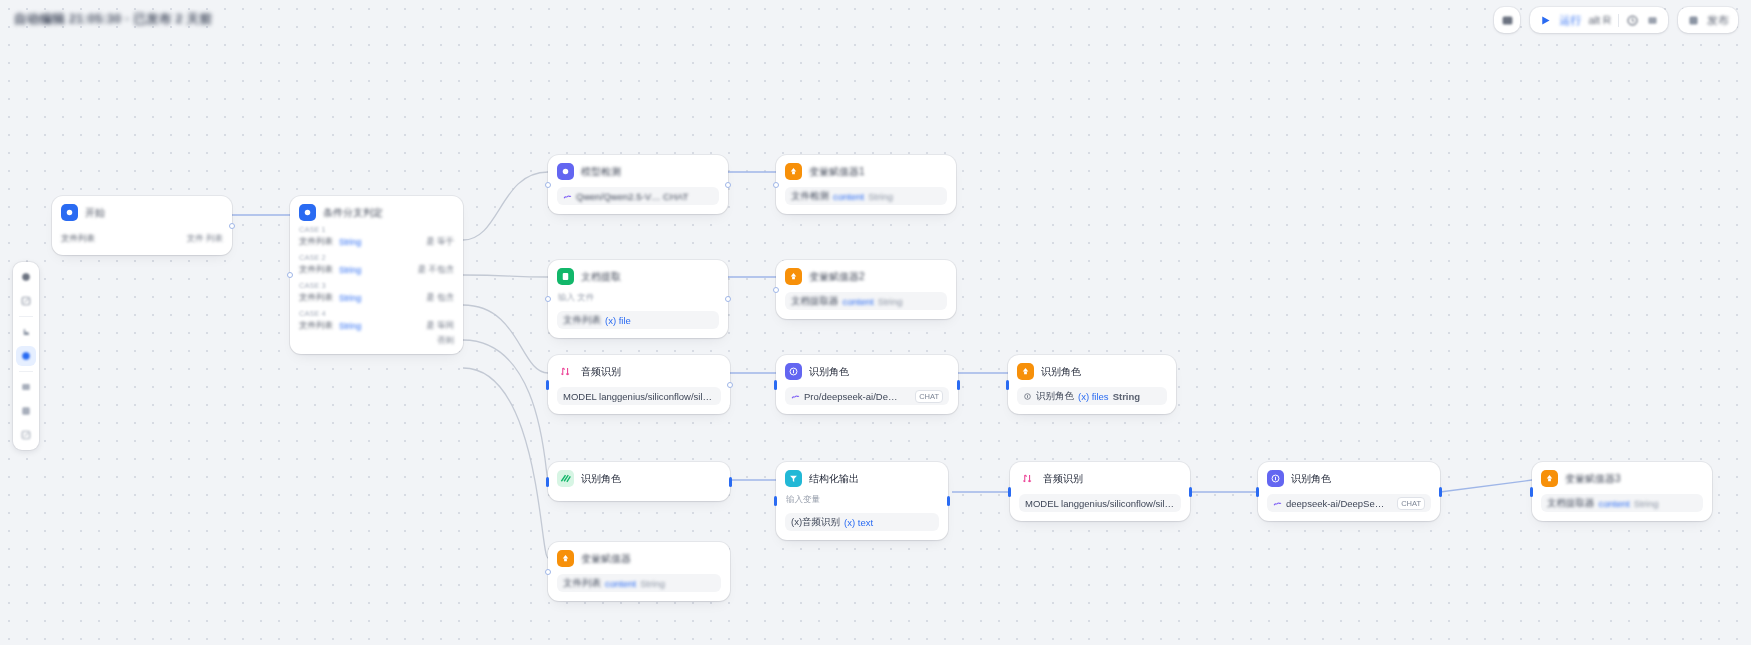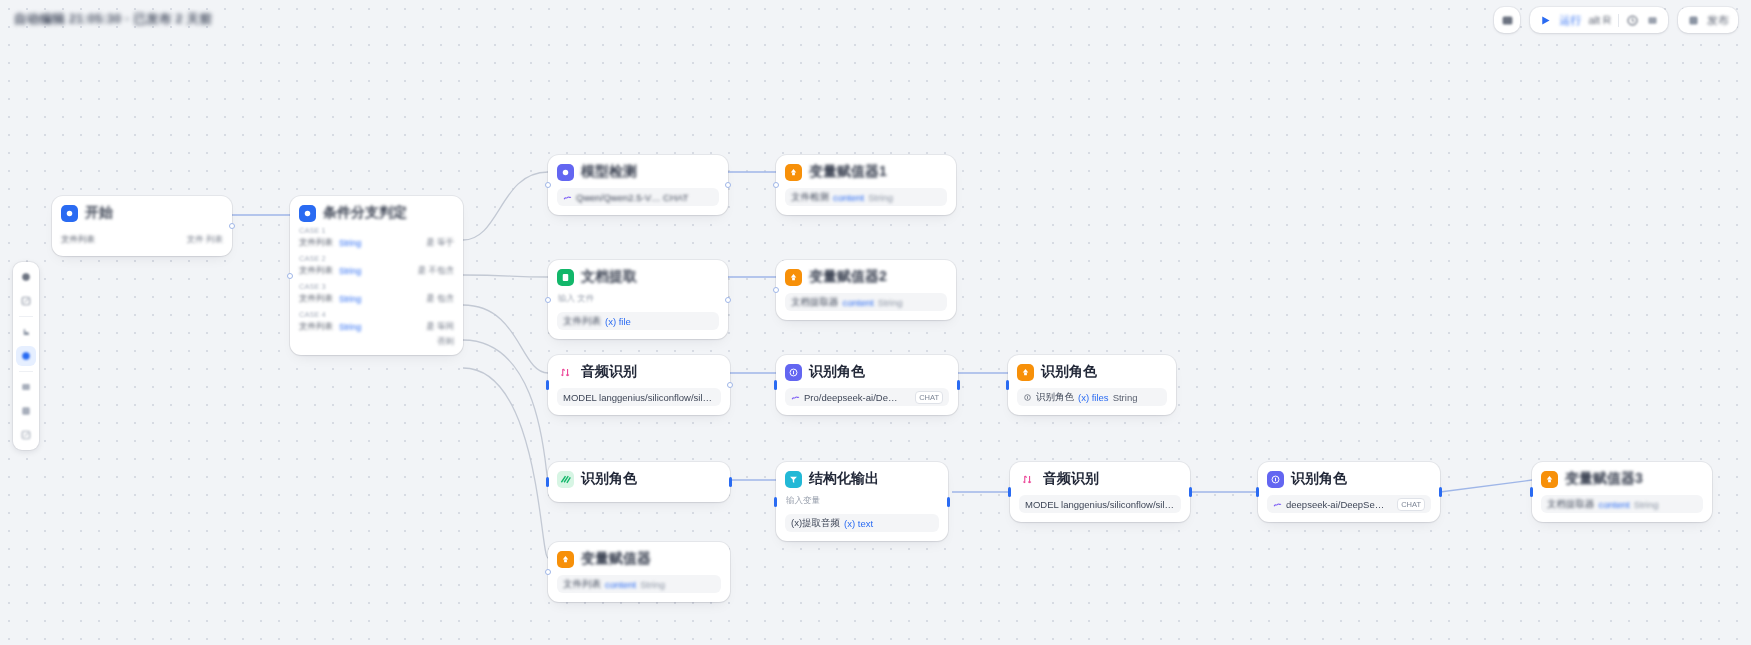--- a/index.html
+++ b/index.html
@@ -65,37 +65,37 @@
     box-shadow: 0 1px 2px rgba(16,24,40,.06), 0 0 0 1px rgba(16,24,40,.06), 0 6px 14px -6px rgba(16,24,40,.10);
     z-index: 20;
     padding: 8px 9px 9px 9px;
   }
   .n-head { display: flex; align-items: center; gap: 7px; }
   .n-icon {
     width: 17px; height: 17px; border-radius: 5px; flex: 0 0 auto;
     display: flex; align-items: center; justify-content: center;
   }
   .n-icon svg { width: 11px; height: 11px; }
-  .n-title { font-size: 14px; font-weight: 700; color: #222838; white-space: nowrap; }
+  .n-title { font-size: 10px; font-weight: 400; color: #222838; white-space: nowrap; }
   .n-title.blurred { filter: blur(1.7px); color: #3b4252; }
 
   .n-sub { font-size: 8.5px; color: #9aa1ae; margin: 7px 0 3px 1px; }
   .n-sub.blurred { filter: blur(1.3px); }
 
   .chip {
     margin-top: 7px;
     background: #f4f5f7; border-radius: 6px;
     height: 18px; display: flex; align-items: center; gap: 4px;
     padding: 0 6px; font-size: 9.5px; color: #3e4657; white-space: nowrap;
     overflow: hidden;
   }
   .chip.blurred > .bl { filter: blur(1.6px); }
   .chip .var { color: #2a6bf2; }
   .chip .gray { color: #8b94a3; }
-  .chip .ital { color: #5a6170; }
+  .chip .ital { color: #5a6170; font-weight: bold; }
   .chip-badge {
     margin-left: auto; font-size: 7.5px; color: #7c8595;
     border: 1px solid #dfe2e8; border-radius: 4px; padding: 0 3px; line-height: 11px;
     background: #fff;
   }
   .mini-ico { width: 9px; height: 9px; flex: 0 0 auto; }
 
   
   .kvrow {
     display: flex; align-items: center; gap: 6px;
@@ -436,21 +436,21 @@
   <div class="n-head">
     <span class="n-icon" style="background:#22b8d6;">
       <svg viewBox="0 0 16 16">
           <path d="M3 4h10l-4 4.5V13l-2-1.2V8.5z" fill="#fff"></path>
         </svg>
     </span>
     <span class="n-title">结构化输出</span>
   </div>
   <div class="n-sub">输入变量</div>
   <div class="chip">
-    <span>(x)提取音频</span>
+    <span>(x)音频识别</span>
     <span class="var">(x) text</span>
   </div>
   <span class="port l"></span>
   <span class="port r"></span>
 </div>
 
 <div class="node" style="left:1010px; top:462px; width:180px;">
   <div class="n-head">
     <span class="n-icon" style="background:#fff;">
       <svg viewBox="0 0 16 16">

